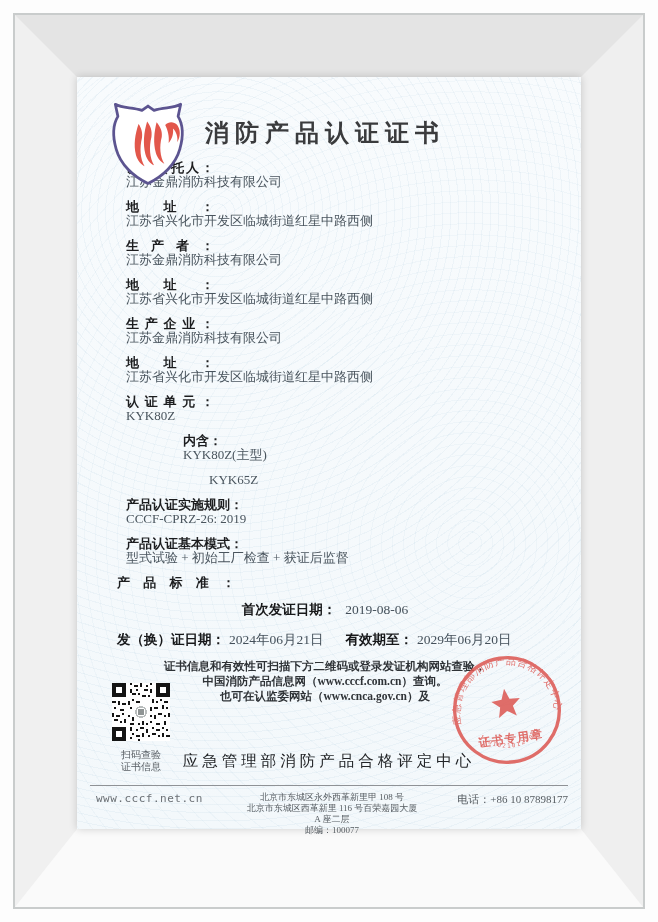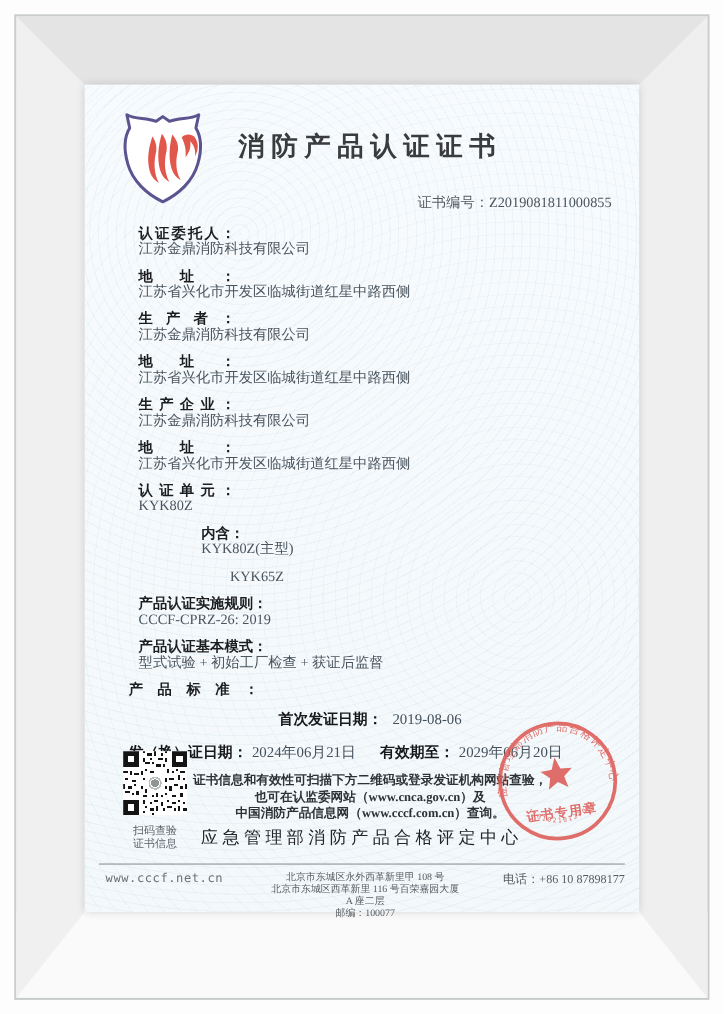--- a/index.html
+++ b/index.html
@@ -10,21 +10,21 @@
          border-style:solid;border-width:62px 62px 78px 62px;
          border-color:#e4e4e4 #efefef #fafafa #f0f0f0;
          box-shadow:0 0 0 2px #c9cccc, inset 0 2px 3px rgba(0,0,0,.10);}
   
   .paper{position:relative;width:100%;height:100%;
          background:
            repeating-radial-gradient(circle at 28% 18%, rgba(145,185,210,.10) 0 1px, rgba(0,0,0,0) 1px 8px),
            repeating-radial-gradient(circle at 78% 62%, rgba(145,185,210,.08) 0 1px, rgba(0,0,0,0) 1px 11px),
            linear-gradient(#f8fbfd,#f3f8fb);
          box-shadow:0 0 8px rgba(0,0,0,.18);}
-  .content{position:absolute;inset:0;padding:0 25px 0 40px;box-sizing:border-box;}
+  .content{position:absolute;inset:0;padding:0 48px 0 40px;box-sizing:border-box;}
 
   .logo{position:absolute;left:28px;top:20px;width:86px;height:92px;}
   .title{padding-top:40px;text-align:center;font-family:"Liberation Sans","DejaVu Sans",sans-serif;
          font-weight:600;font-size:24px;letter-spacing:6px;color:#3a3b3d;}
   .certno{margin-top:26px;text-align:right;font-size:13px;color:#4a545c;}
   .certno .lab{font-weight:400;color:#555e66;}
 
   .rows{margin-top:12px;}
   .row{display:flex;align-items:baseline;margin-bottom:11px;line-height:14px;font-size:13px;flex-direction:column;}
   .lbl{flex:none;display:inline-block;width:88px;text-align:justify;text-align-last:justify;
@@ -78,23 +78,20 @@
         <svg class="logo" viewBox="0 0 100 104">
           <path d="M50 9 L57 14 C69 10 79 12 88 7 L85 21 C91 31 91 45 87 59 C82 77 67 91 50 99 C33 91 18 77 13 59 C9 45 9 31 15 21 L12 7 C21 12 31 10 43 14 Z" fill="#ffffff" stroke="#5c5490" stroke-width="3.2" stroke-linejoin="round"></path>
           <path d="M39 30 C35 42 33 54 36 66 C38 73 42 77 46 79 C41 71 40 58 43 46 C44 40 42 34 39 30 Z" fill="#e2574b"></path>
           <path d="M49 27 C45 40 44 53 47 65 C49 72 53 76 57 78 C52 69 51 57 54 45 C55 38 53 32 49 27 Z" fill="#e2574b"></path>
           <path d="M60 28 C57 40 56 52 59 63 C61 70 65 74 69 76 C64 68 63 56 66 45 C67 38 64 33 60 28 Z" fill="#e2574b"></path>
           <path d="M70 31 C73 37 75 44 74 52 C78 47 80 41 79 35 C83 39 85 45 84 51 C88 44 88 37 84 31 C80 27 74 27 70 31 Z" fill="#e2574b"></path>
         </svg>
 
         <div class="title">消防产品认证证书</div>
 
-        <div class="certno">
-          <span class="lab">证书编号：</span><span>Z2019081811000855</span>
-        </div>
 
         <div class="rows">
           <div class="row">
             <span class="lbl">认证委托人：</span>
             <span class="val">江苏金鼎消防科技有限公司</span>
           </div>
           <div class="row">
             <span class="lbl">地址：</span>
             <span class="val">江苏省兴化市开发区临城街道红星中路西侧</span>
           </div>
@@ -145,22 +142,22 @@
 
         <div class="issue-line">
           <span class="lab">发（换）证日期：</span>
           <span class="val">2024年06月21日</span>
           <span class="lab valid">有效期至：</span>
           <span class="val">2029年06月20日</span>
         </div>
 
         <div class="notes">
           <div>证书信息和有效性可扫描下方二维码或登录发证机构网站查验，</div>
+          <div>中国消防产品信息网（www.cccf.com.cn）查询。</div>
           <div>也可在认监委网站（www.cnca.gov.cn）及</div>
-          <div>中国消防产品信息网（www.cccf.com.cn）查询。</div>
         </div>
 
       </div>
 
       <div class="qr-block">
         <svg class="qr" viewBox="0 0 29 29" shape-rendering="crispEdges">
           <rect width="29" height="29" fill="#ffffff"></rect>
           <g fill="#141414">
             <path d="M0 0h7v7H0zM2 2h3v3H2z" fill-rule="evenodd"></path>
             <path d="M22 0h7v7h-7zM24 2h3v3h-3z" fill-rule="evenodd"></path>

